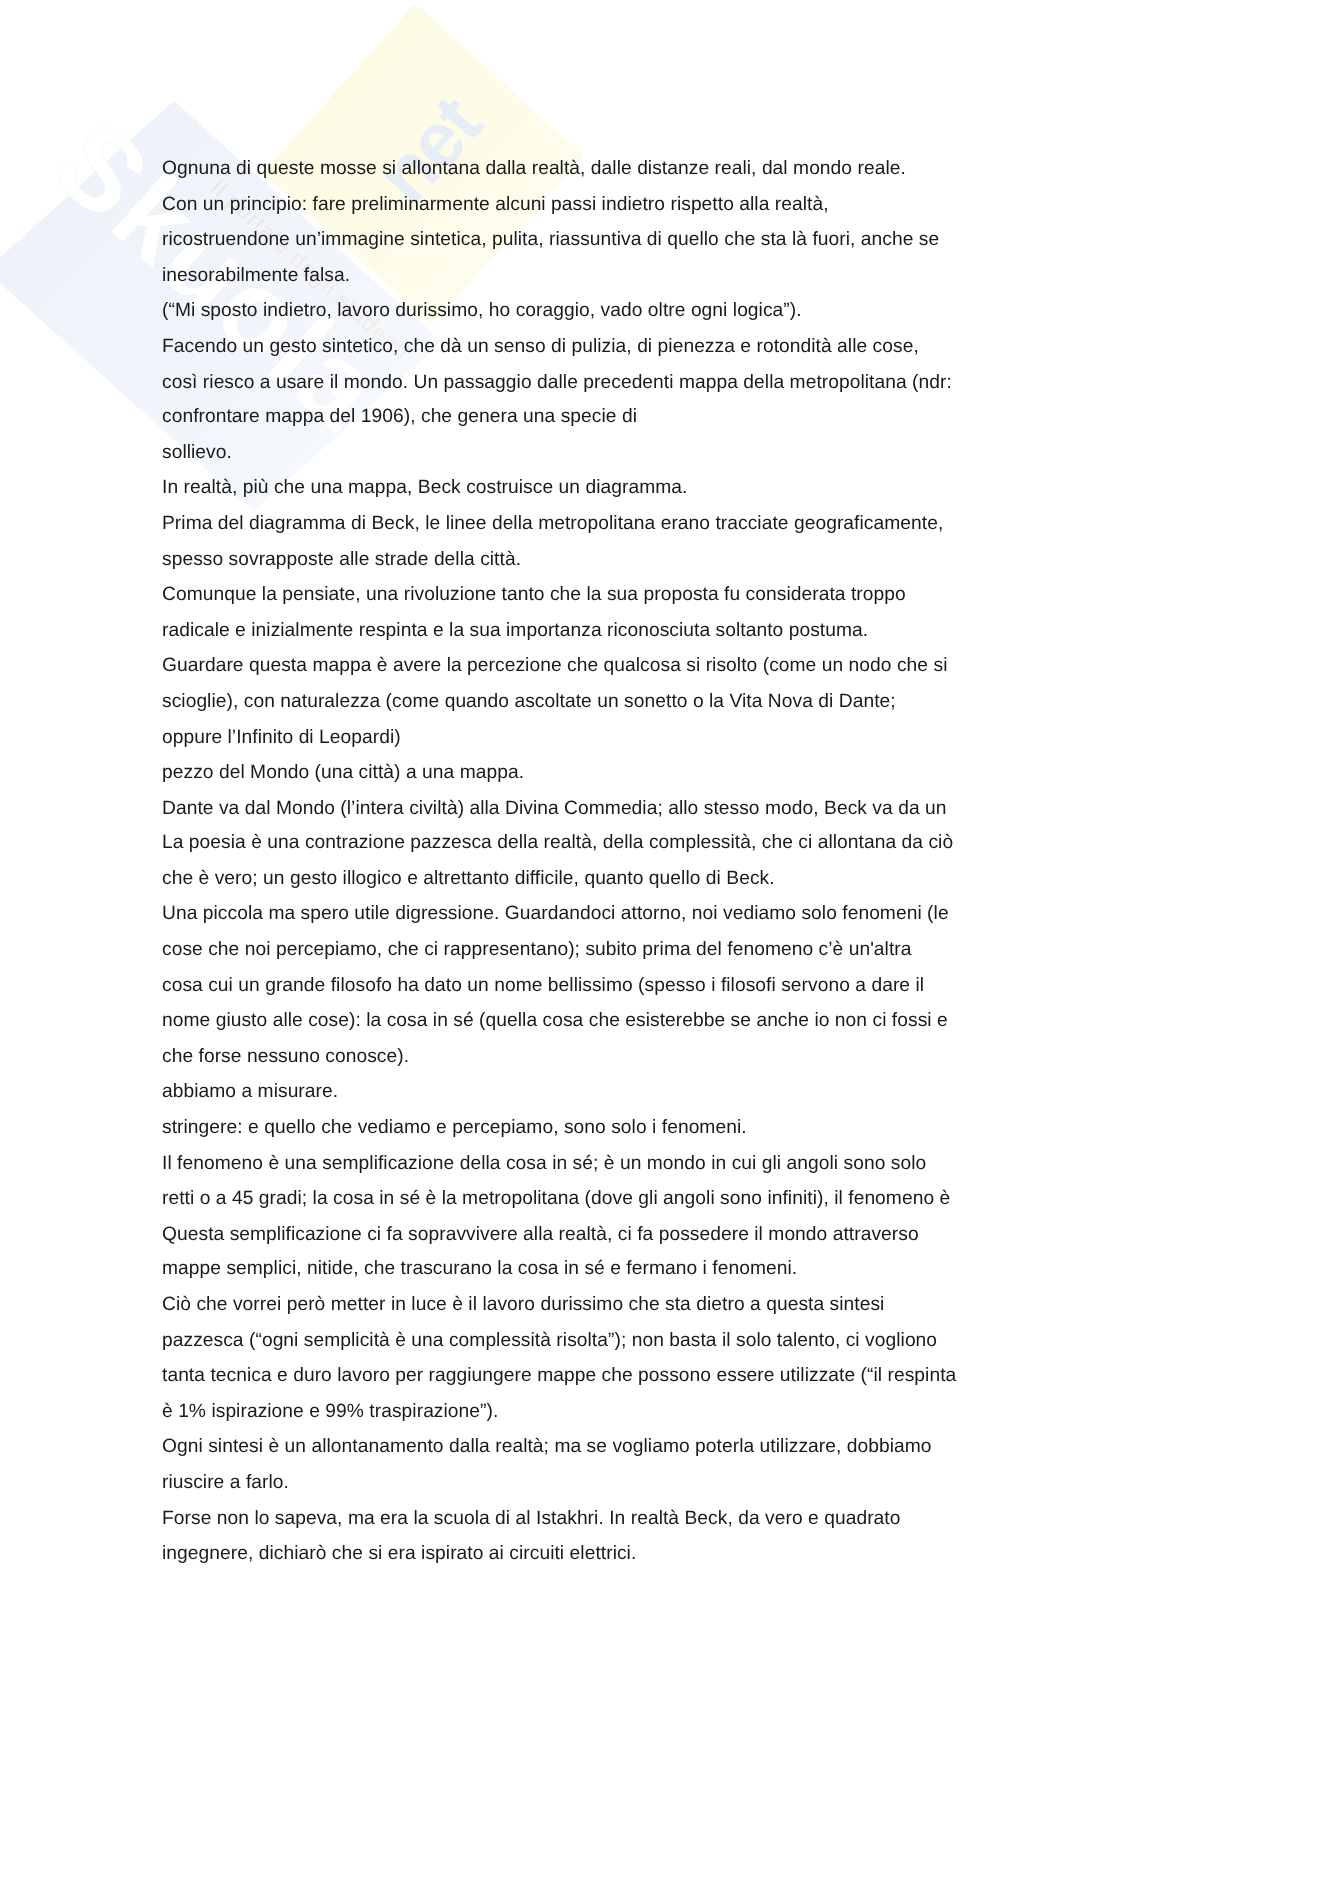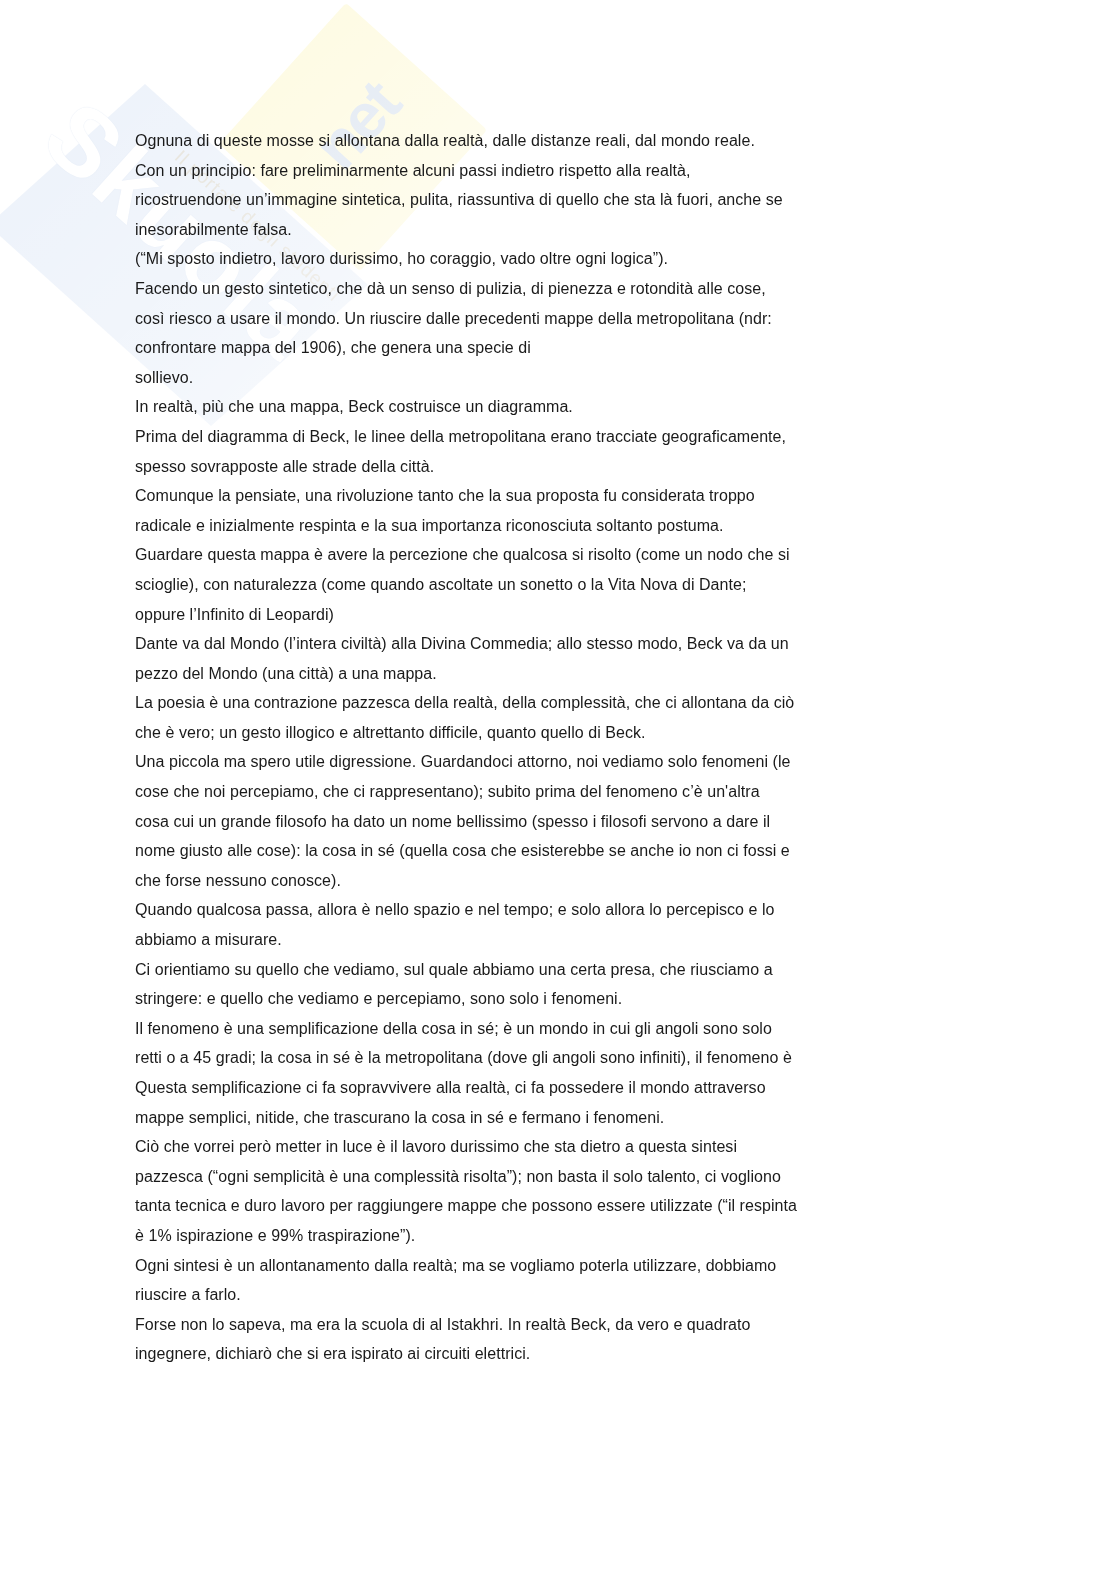--- a/index.html
+++ b/index.html
@@ -119,43 +119,41 @@
     <div class="wm-fade"></div>
   </div>
 
   <div class="doc-body">
       <div class="doc-line">Ognuna di queste mosse si allontana dalla realtà, dalle distanze reali, dal mondo reale.</div>
       <div class="doc-line">Con un principio: fare preliminarmente alcuni passi indietro rispetto alla realtà,</div>
       <div class="doc-line">ricostruendone un’immagine sintetica, pulita, riassuntiva di quello che sta là fuori, anche se</div>
       <div class="doc-line">inesorabilmente falsa.</div>
       <div class="doc-line">(“Mi sposto indietro, lavoro durissimo, ho coraggio, vado oltre ogni logica”).</div>
       <div class="doc-line">Facendo un gesto sintetico, che dà un senso di pulizia, di pienezza e rotondità alle cose,</div>
-      <div class="doc-line">così riesco a usare il mondo. Un riuscire dalle precedenti mappe della metropolitana (ndr:</div>
+      <div class="doc-line">così riesco a usare il mondo. Un passaggio dalle precedenti mappa della metropolitana (ndr:</div>
       <div class="doc-line">confrontare mappa del 1906), che genera una specie di</div>
       <div class="doc-line">sollievo.</div>
       <div class="doc-line">In realtà, più che una mappa, Beck costruisce un diagramma.</div>
       <div class="doc-line">Prima del diagramma di Beck, le linee della metropolitana erano tracciate geograficamente,</div>
       <div class="doc-line">spesso sovrapposte alle strade della città.</div>
       <div class="doc-line">Comunque la pensiate, una rivoluzione tanto che la sua proposta fu considerata troppo</div>
       <div class="doc-line">radicale e inizialmente respinta e la sua importanza riconosciuta soltanto postuma.</div>
       <div class="doc-line">Guardare questa mappa è avere la percezione che qualcosa si risolto (come un nodo che si</div>
       <div class="doc-line">scioglie), con naturalezza (come quando ascoltate un sonetto o la Vita Nova di Dante;</div>
       <div class="doc-line">oppure l’Infinito di Leopardi)</div>
+      <div class="doc-line">pezzo del Mondo (una città) a una mappa.</div>
       <div class="doc-line">Dante va dal Mondo (l’intera civiltà) alla Divina Commedia; allo stesso modo, Beck va da un</div>
-      <div class="doc-line">pezzo del Mondo (una città) a una mappa.</div>
       <div class="doc-line">La poesia è una contrazione pazzesca della realtà, della complessità, che ci allontana da ciò</div>
       <div class="doc-line">che è vero; un gesto illogico e altrettanto difficile, quanto quello di Beck.</div>
       <div class="doc-line">Una piccola ma spero utile digressione. Guardandoci attorno, noi vediamo solo fenomeni (le</div>
       <div class="doc-line">cose che noi percepiamo, che ci rappresentano); subito prima del fenomeno c’è un'altra</div>
       <div class="doc-line">cosa cui un grande filosofo ha dato un nome bellissimo (spesso i filosofi servono a dare il</div>
       <div class="doc-line">nome giusto alle cose): la cosa in sé (quella cosa che esisterebbe se anche io non ci fossi e</div>
       <div class="doc-line">che forse nessuno conosce).</div>
-      <div class="doc-line">Quando qualcosa passa, allora è nello spazio e nel tempo; e solo allora lo percepisco e lo</div>
       <div class="doc-line">abbiamo a misurare.</div>
-      <div class="doc-line">Ci orientiamo su quello che vediamo, sul quale abbiamo una certa presa, che riusciamo a</div>
       <div class="doc-line">stringere: e quello che vediamo e percepiamo, sono solo i fenomeni.</div>
       <div class="doc-line">Il fenomeno è una semplificazione della cosa in sé; è un mondo in cui gli angoli sono solo</div>
       <div class="doc-line">retti o a 45 gradi; la cosa in sé è la metropolitana (dove gli angoli sono infiniti), il fenomeno è</div>
       <div class="doc-line">Questa semplificazione ci fa sopravvivere alla realtà, ci fa possedere il mondo attraverso</div>
       <div class="doc-line">mappe semplici, nitide, che trascurano la cosa in sé e fermano i fenomeni.</div>
       <div class="doc-line">Ciò che vorrei però metter in luce è il lavoro durissimo che sta dietro a questa sintesi</div>
       <div class="doc-line">pazzesca (“ogni semplicità è una complessità risolta”); non basta il solo talento, ci vogliono</div>
       <div class="doc-line">tanta tecnica e duro lavoro per raggiungere mappe che possono essere utilizzate (“il respinta</div>
       <div class="doc-line">è 1% ispirazione e 99% traspirazione”).</div>
       <div class="doc-line">Ogni sintesi è un allontanamento dalla realtà; ma se vogliamo poterla utilizzare, dobbiamo</div>

